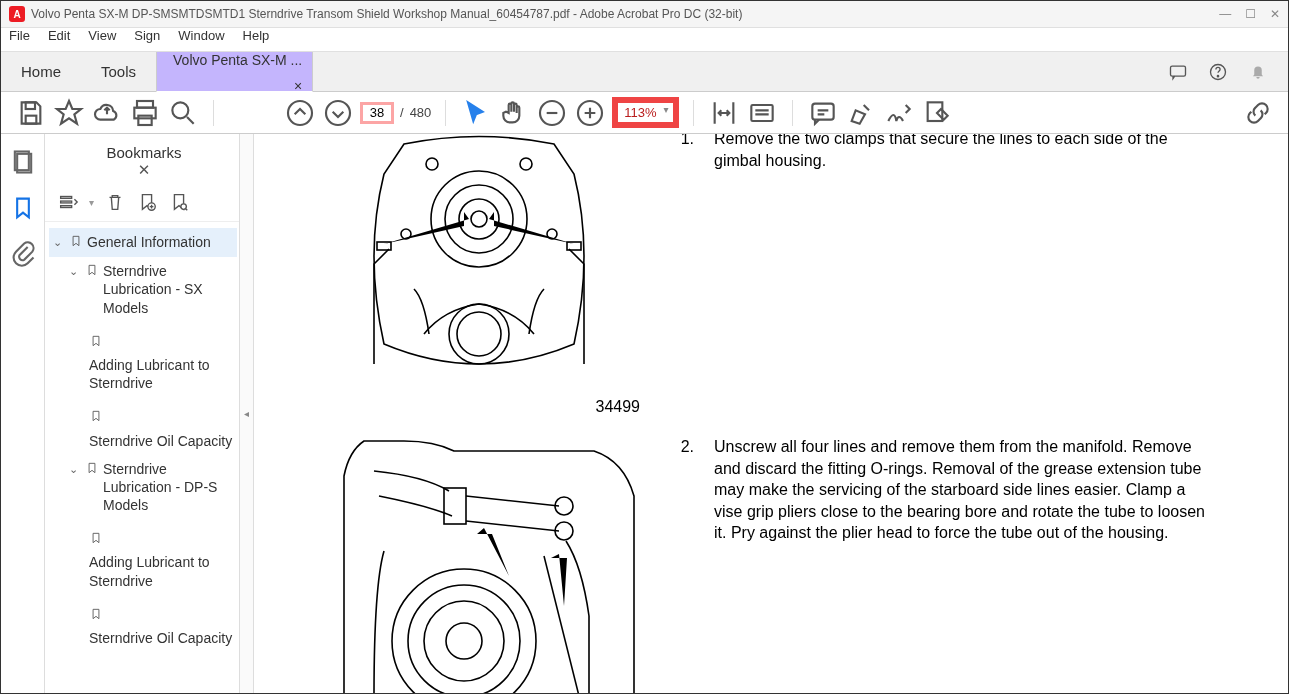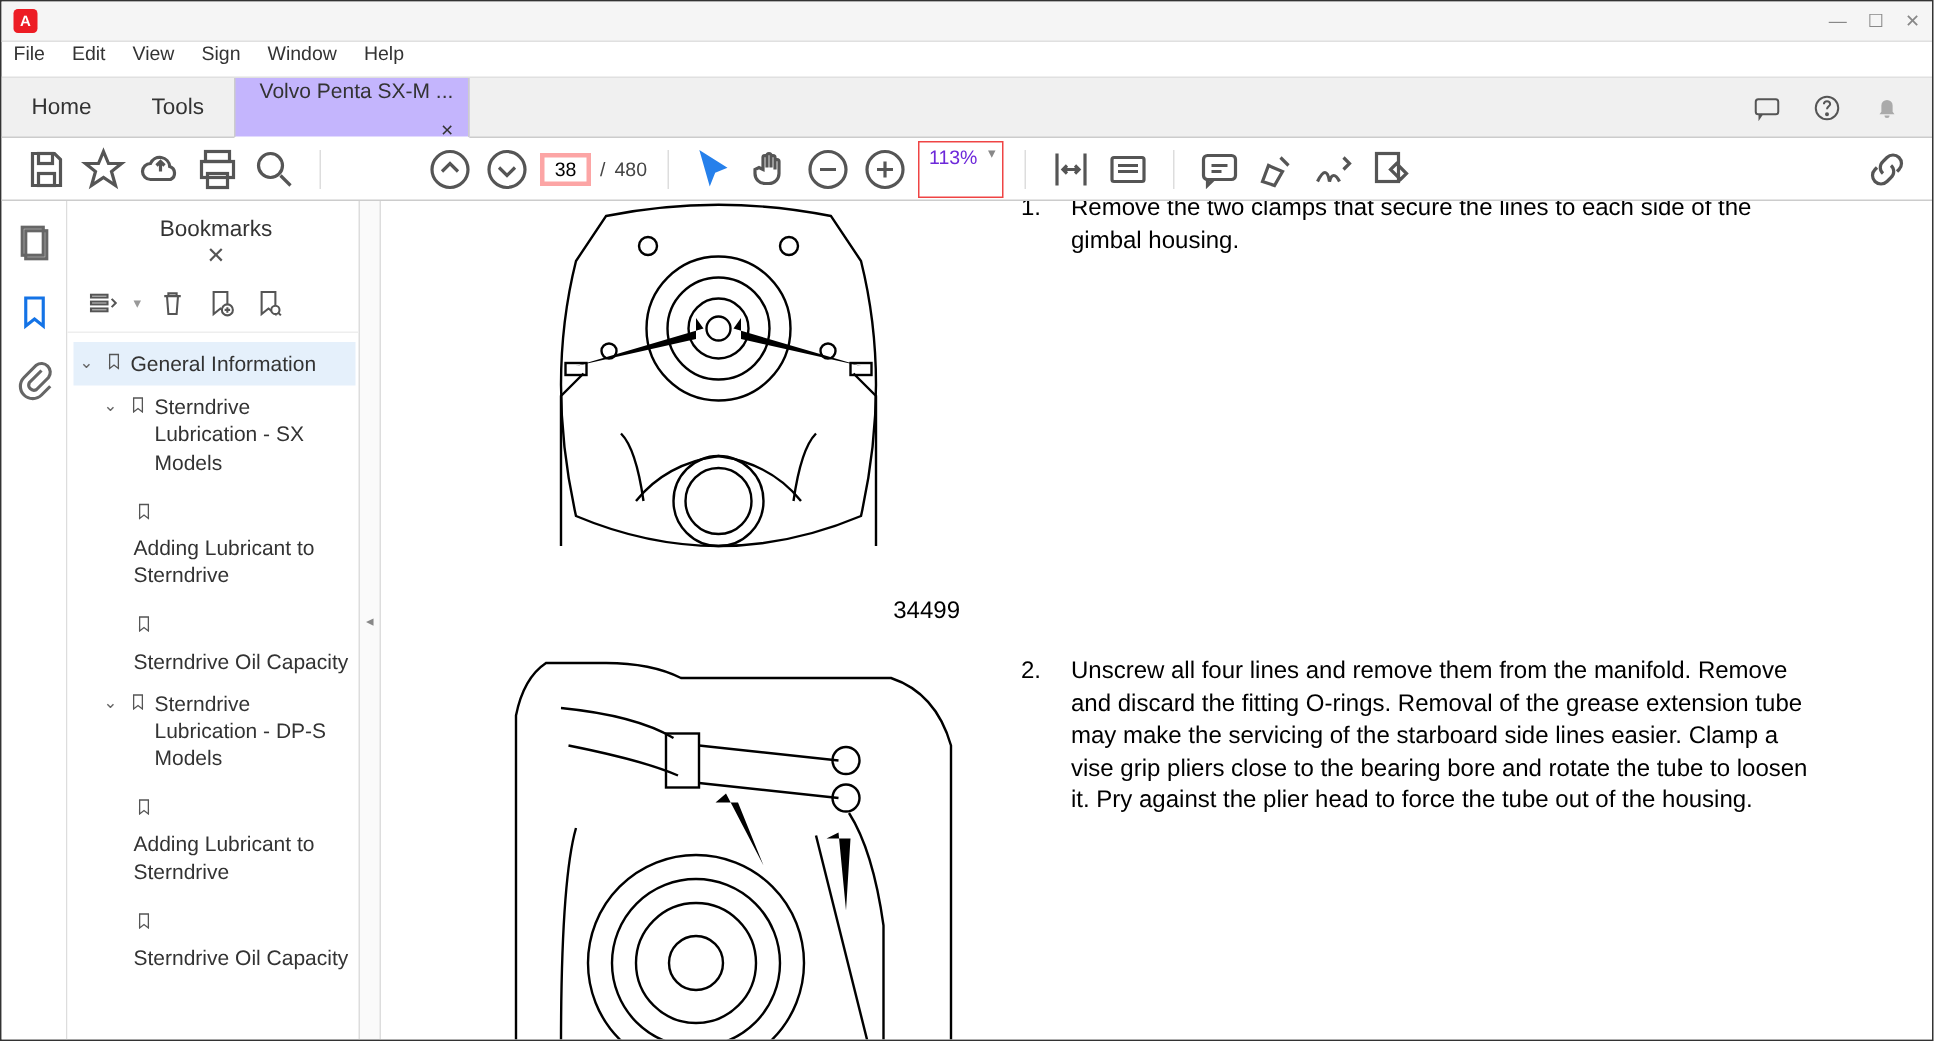--- a/index.html
+++ b/index.html
@@ -22,21 +22,21 @@
 .apptabs .rightcluster { margin-left: auto; display: flex; align-items: center; gap: 20px; padding-right: 20px; color: #555; }
 .icon { width: 20px; height: 20px; display: inline-flex; align-items: center; justify-content: center; }
 .icon svg { stroke: #555; fill: none; stroke-width: 1.6; }
 
 
 .toolbar { height: 42px; display: flex; align-items: center; padding: 0 14px; gap: 6px; border-bottom: 1px solid #ccc; background: #fff; }
 .toolbar .sep { width: 1px; height: 26px; background: #ddd; margin: 0 8px; }
 .toolbar .tbtn { width: 32px; height: 32px; display: flex; align-items: center; justify-content: center; cursor: default; border-radius: 3px; }
 .toolbar .page-num { width: 34px; height: 22px; border: 3px solid #fca5a5; text-align: center; font-size: 13px; }
 .toolbar .page-total { font-size: 13px; color: #444; }
-.toolbar .zoom-sel { font-size: 13px; color: #6d28d9; border: 1px solid #ef4444; padding: 2px 16px 19px 6px; position: relative; background: #fff; }
+.toolbar .zoom-sel { font-size: 13px; color: #b91c1c; border: 6px solid #ef4444; padding: 2px 16px 2px 6px; position: relative; background: #fff; }
 .toolbar .zoom-sel::after { content:"▾"; position:absolute; right:4px; top:1px; font-size:10px; color:#888; }
 .toolbar .spacer { flex: 1; }
 .tbtn svg { stroke: #555; fill: none; stroke-width: 1.6; }
 
 
 .main { flex: 1; display: flex; overflow: hidden; }
 
 
 .rail { width: 44px; background: #fff; border-right: 1px solid #ddd; display: flex; flex-direction: column; align-items: center; padding-top: 14px; gap: 18px; }
 .rail .ritem { width: 28px; height: 28px; display: flex; align-items: center; justify-content: center; cursor: default; }
@@ -76,20 +76,21 @@
 .step { display: flex; gap: 20px; font-family: Arial, sans-serif; font-size: 16px; line-height: 1.35; color: #000; }
 .step .num { width: 20px; text-align: right; flex-shrink: 0; }
 .step .txt { flex: 1; max-width: 500px; }
 .row1-text { margin-top: -6px; }
 </style>
 </head>
 <body>
 
 <div class="titlebar">
   <span class="app-icon">A</span>
+  <span>Volvo Penta SX-M  DP-SMSMTDSMTD1 Sterndrive Transom Shield Workshop Manual_60454787.pdf - Adobe Acrobat Pro DC (32-bit)</span>
   <div class="win-controls">
     <span>—</span>
     <span>☐</span>
     <span>✕</span>
   </div>
 </div>
 
 <div class="menubar">
   <span>File</span>
   <span>Edit</span>

